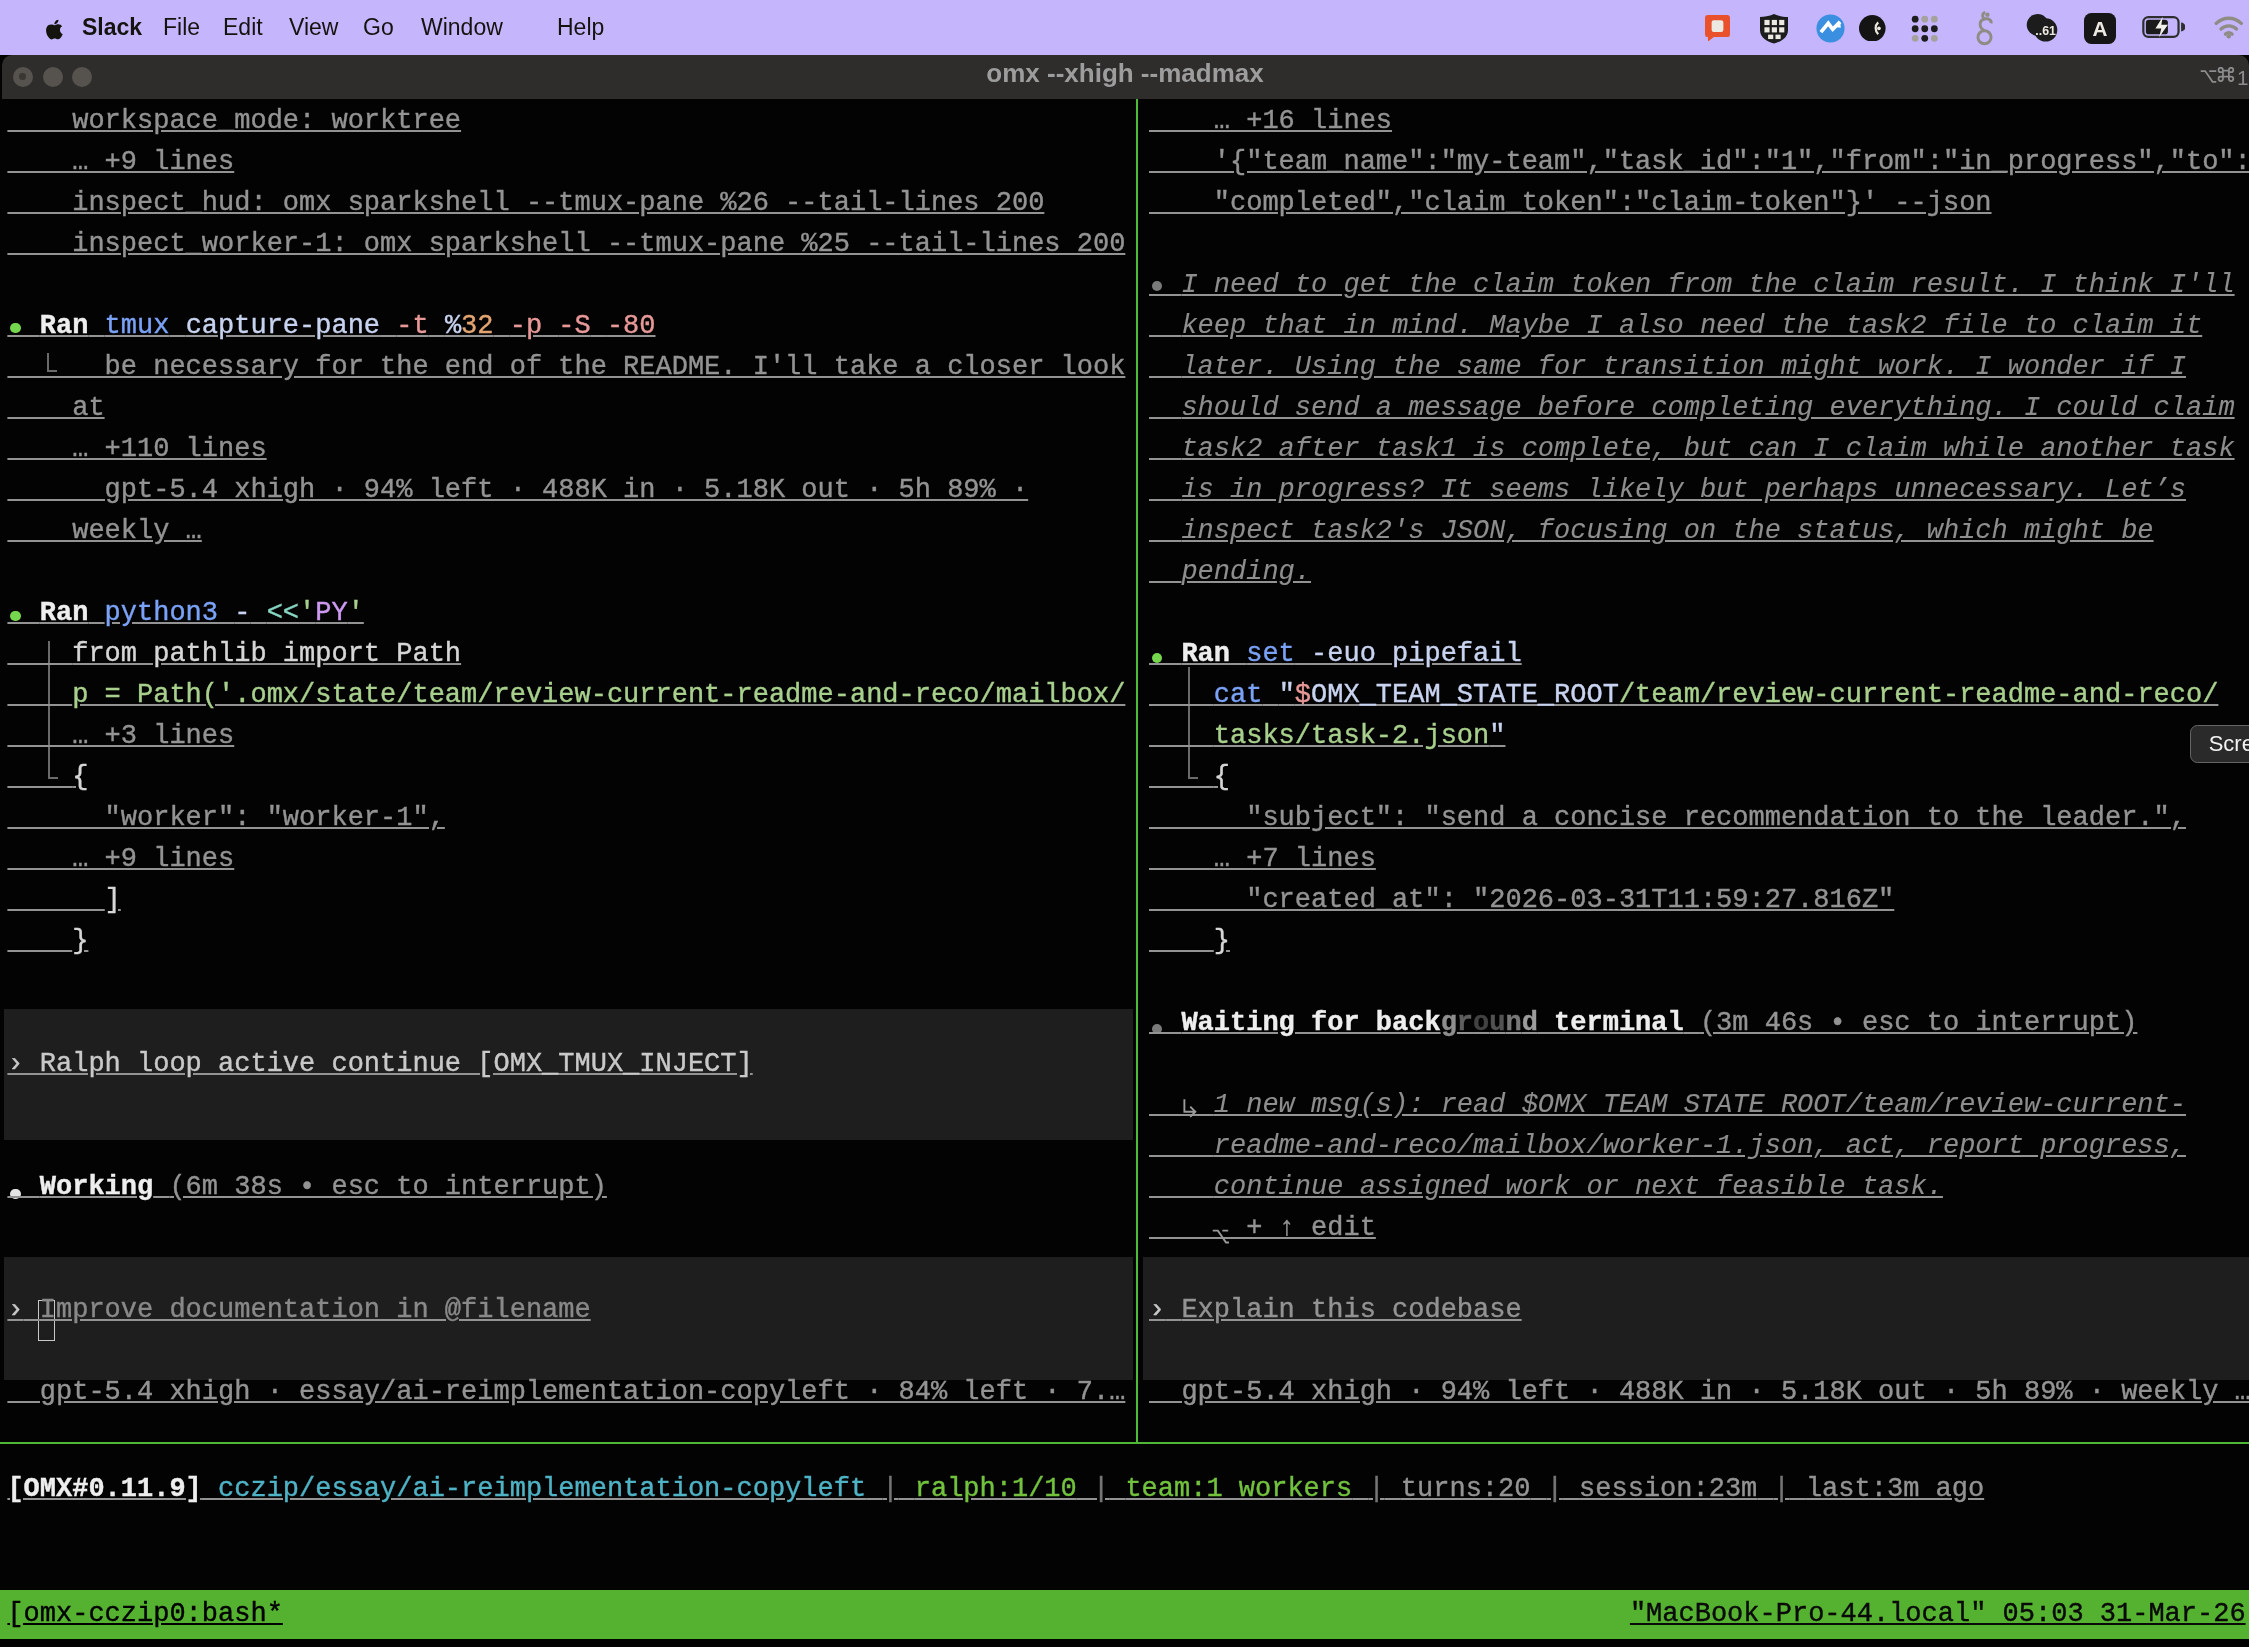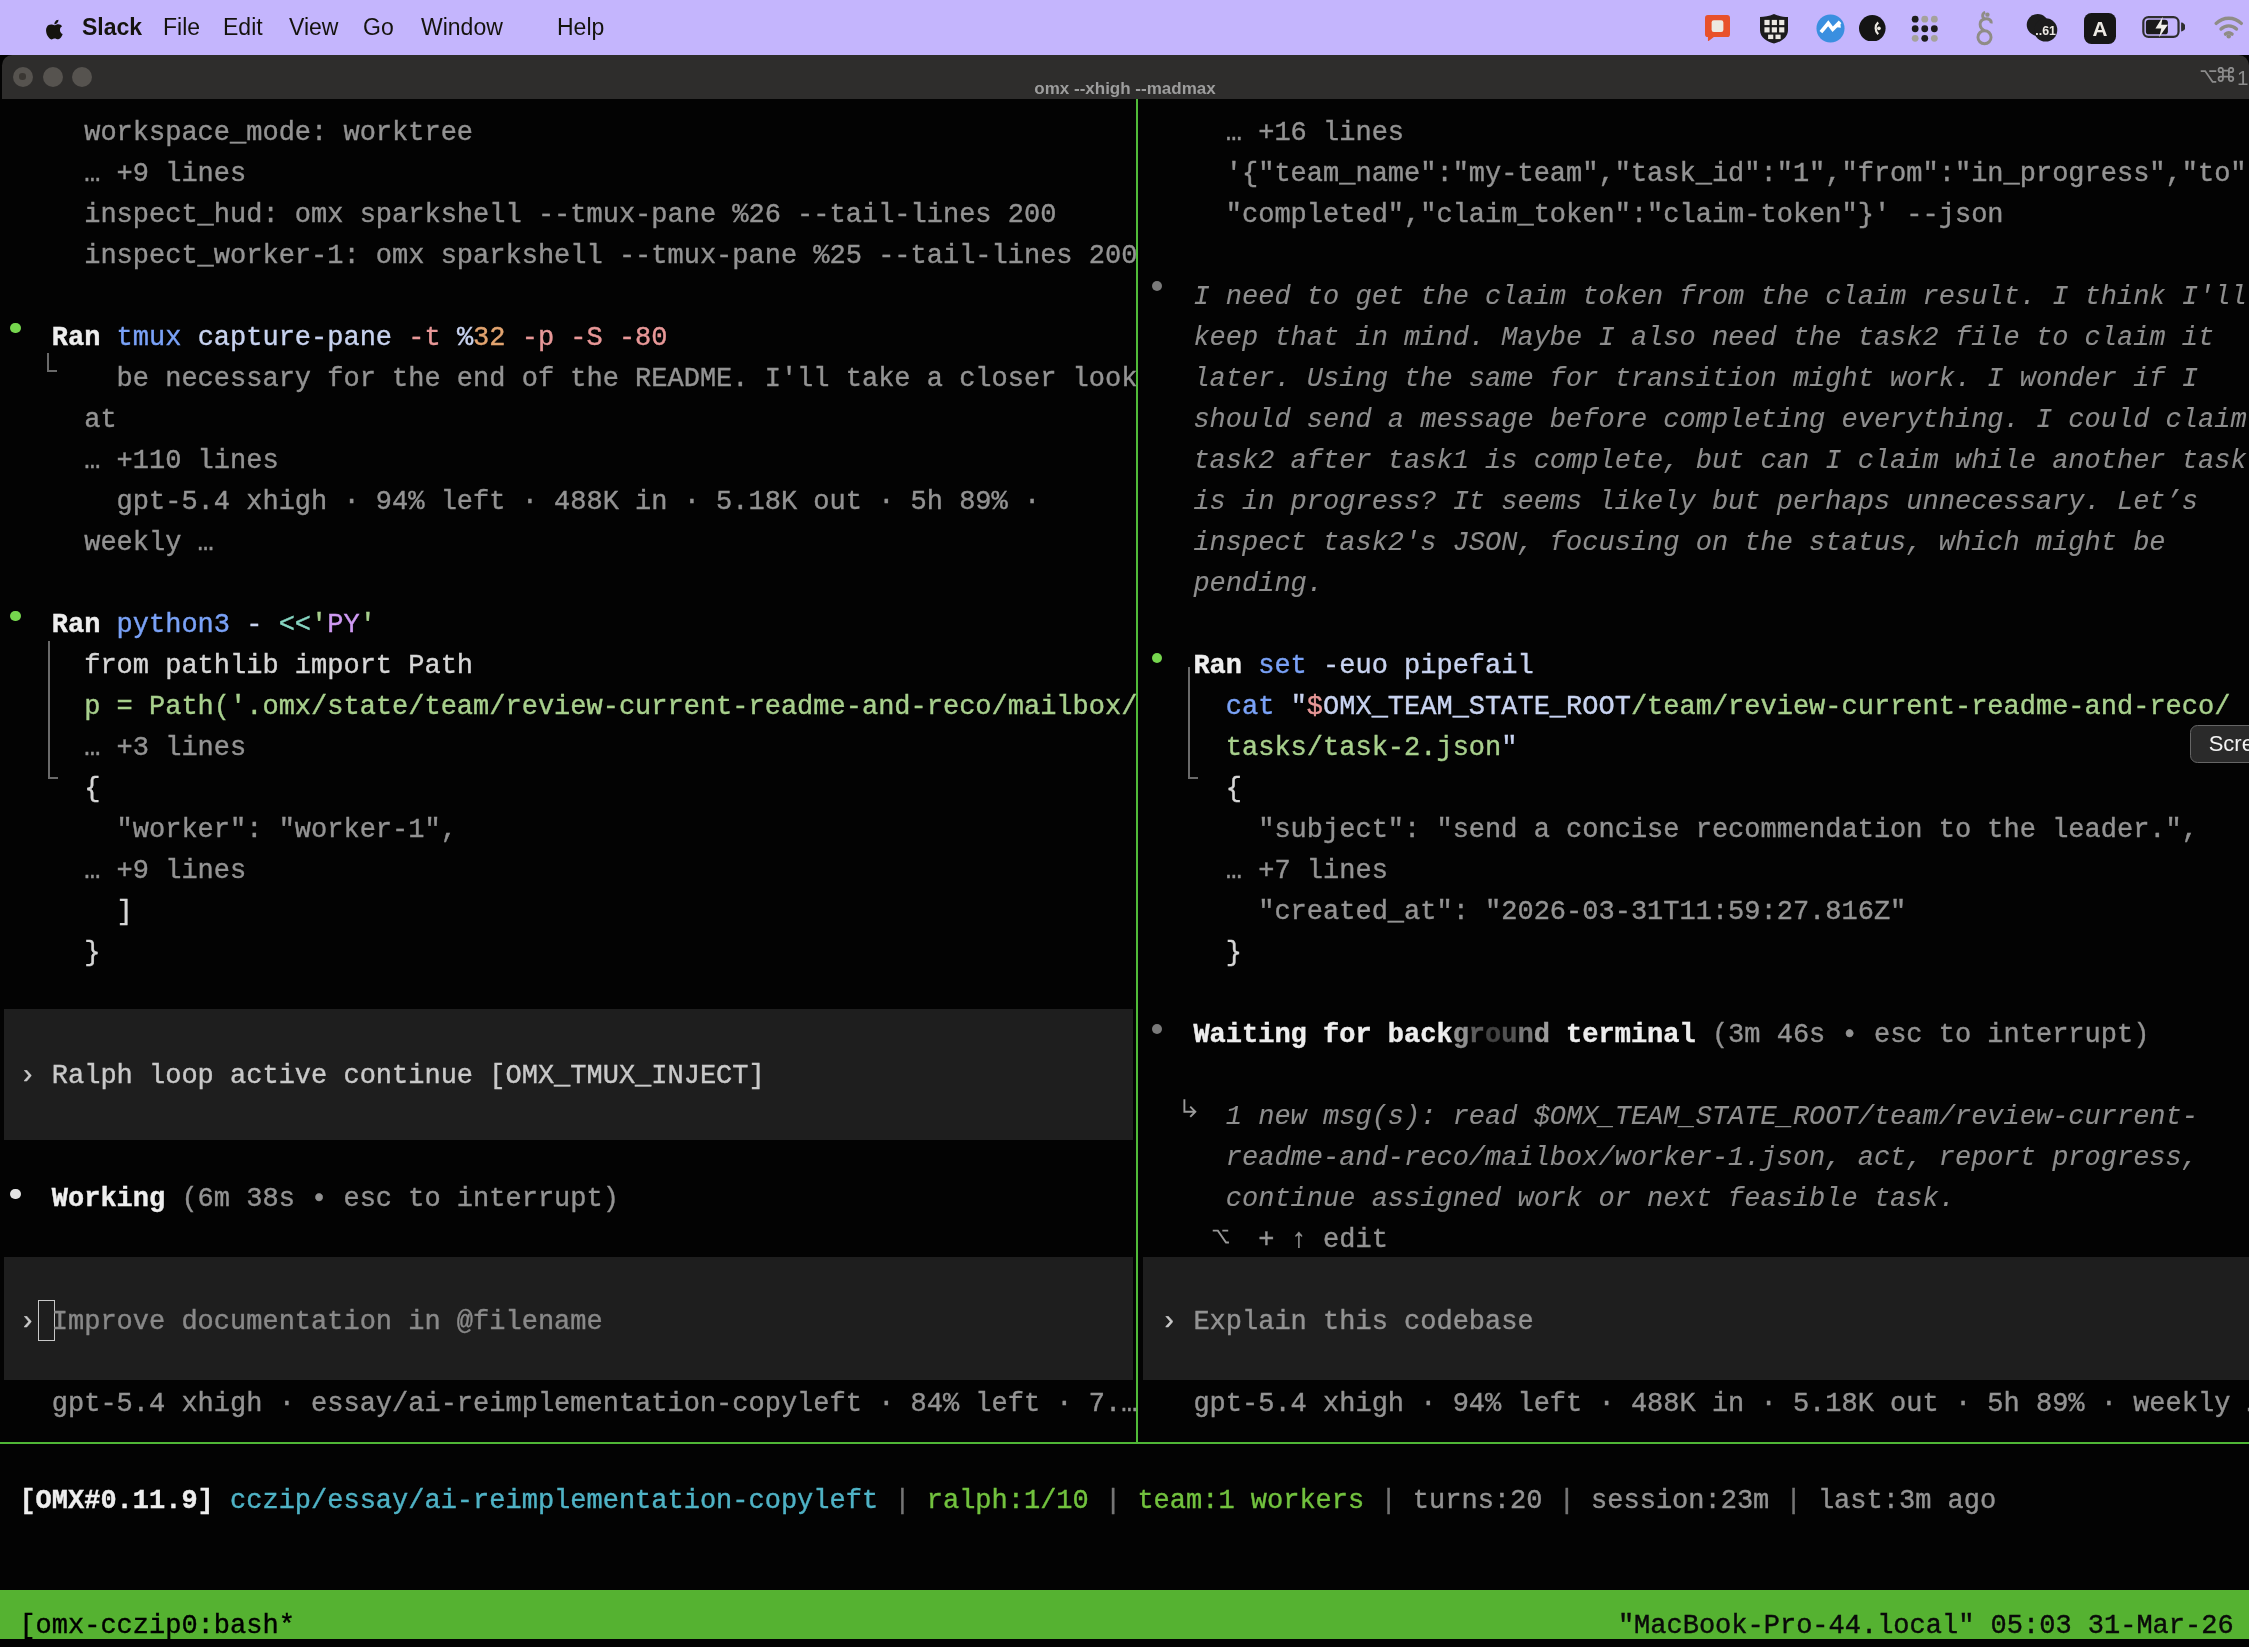--- a/index.html
+++ b/index.html
@@ -4,24 +4,24 @@
 <style>
   html,body{margin:0;padding:0;background:#030303;}
   body{position:relative;width:2250px;height:1648px;overflow:hidden;font-family:"Liberation Mono",monospace;}
   .abs{position:absolute;}
   
   #menubar{position:absolute;left:0;top:0;width:2250px;height:55px;background:#c4b5fd;}
   .mitem{position:absolute;top:0;height:55px;line-height:55px;font-family:"Liberation Sans",sans-serif;font-size:23px;color:#15130e;}
   
   #titlebar{position:absolute;left:1.5px;top:55px;width:2247px;height:44px;background:#2e2d2c;border-radius:10.3px 10.3px 0 0;}
   .tl{position:absolute;top:11.8px;width:20px;height:20px;border-radius:50%;background:#56534f;}
-  #wtitle{position:absolute;left:0;top:67px;width:2250px;height:44px;line-height:44px;text-align:center;font-family:"Liberation Sans",sans-serif;font-weight:bold;font-size:17px;color:#9d9d9d;}
+  #wtitle{position:absolute;left:0;top:51px;width:2250px;height:44px;line-height:44px;text-align:center;font-family:"Liberation Sans",sans-serif;font-weight:bold;font-size:26px;color:#9d9d9d;}
   
   #term{position:absolute;left:0;top:99px;width:2250px;height:1549px;background:#030303;}
-  pre.pane{position:absolute;margin:12px;font-family:"Liberation Mono",monospace;font-size:27px;line-height:41px;white-space:pre;color:#939393;-webkit-text-stroke:0.4px;}
+  pre.pane{position:absolute;margin:0;font-family:"Liberation Mono",monospace;font-size:27px;line-height:41px;white-space:pre;color:#939393;text-decoration:underline;-webkit-text-stroke:0.4px;}
   .g{color:#939393}
   .dg{color:#898989}
   .br{color:#c9c9c9}
   .bt{color:#d6d6d6}
   .wb{color:#eeeeee;font-weight:bold}
   .bl{color:#7aa2f7}
   .pv{color:#c8d3f0}
   .pk{color:#e89898}
   .or{color:#e2a470}
   .gr{color:#a8d08d}

